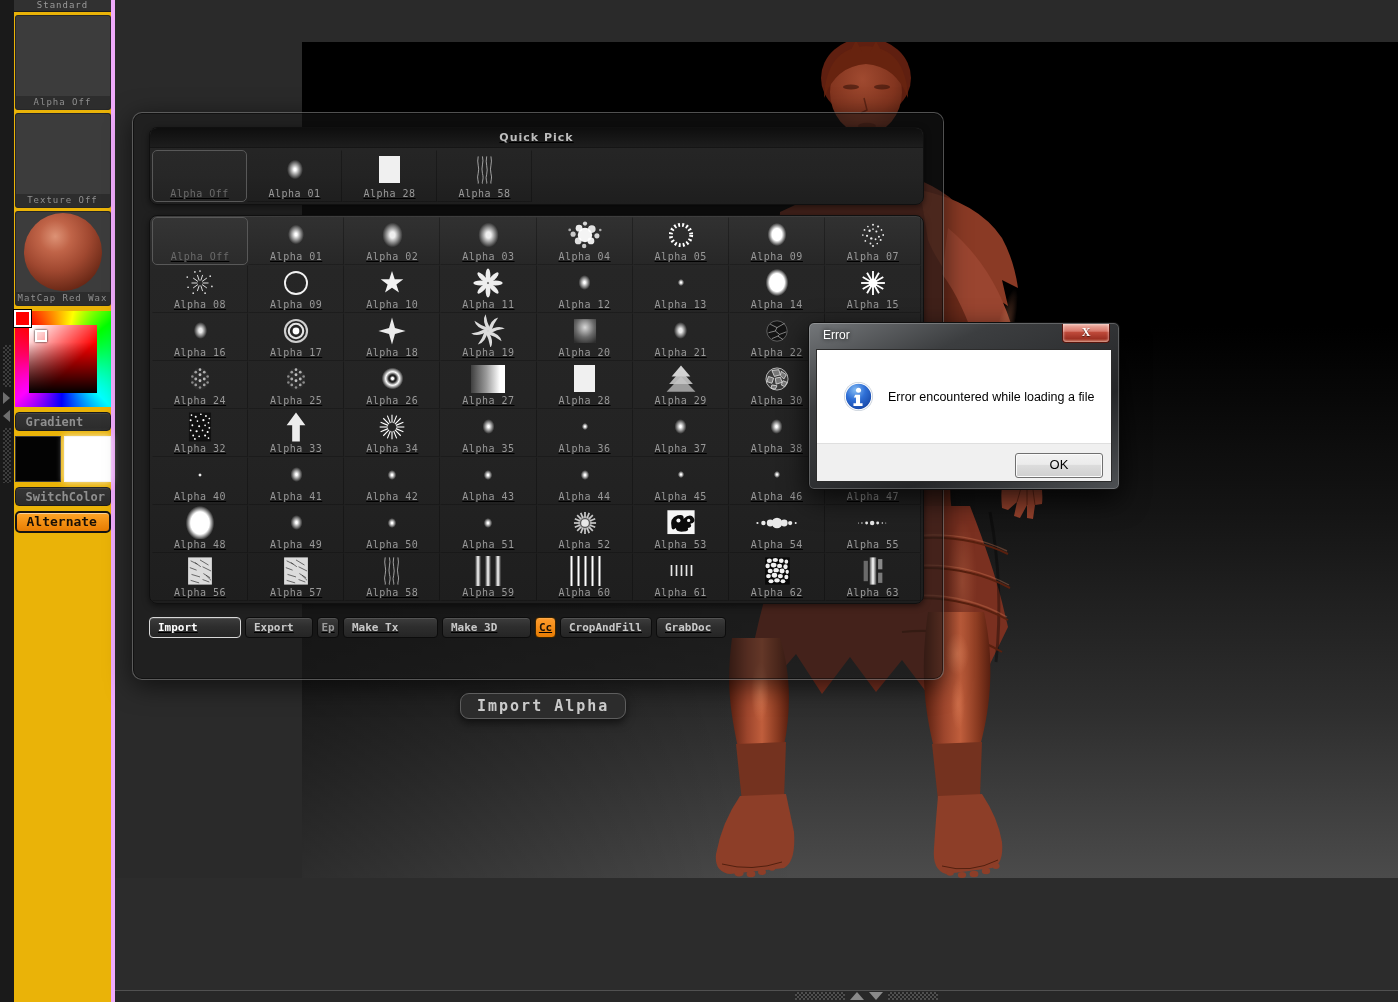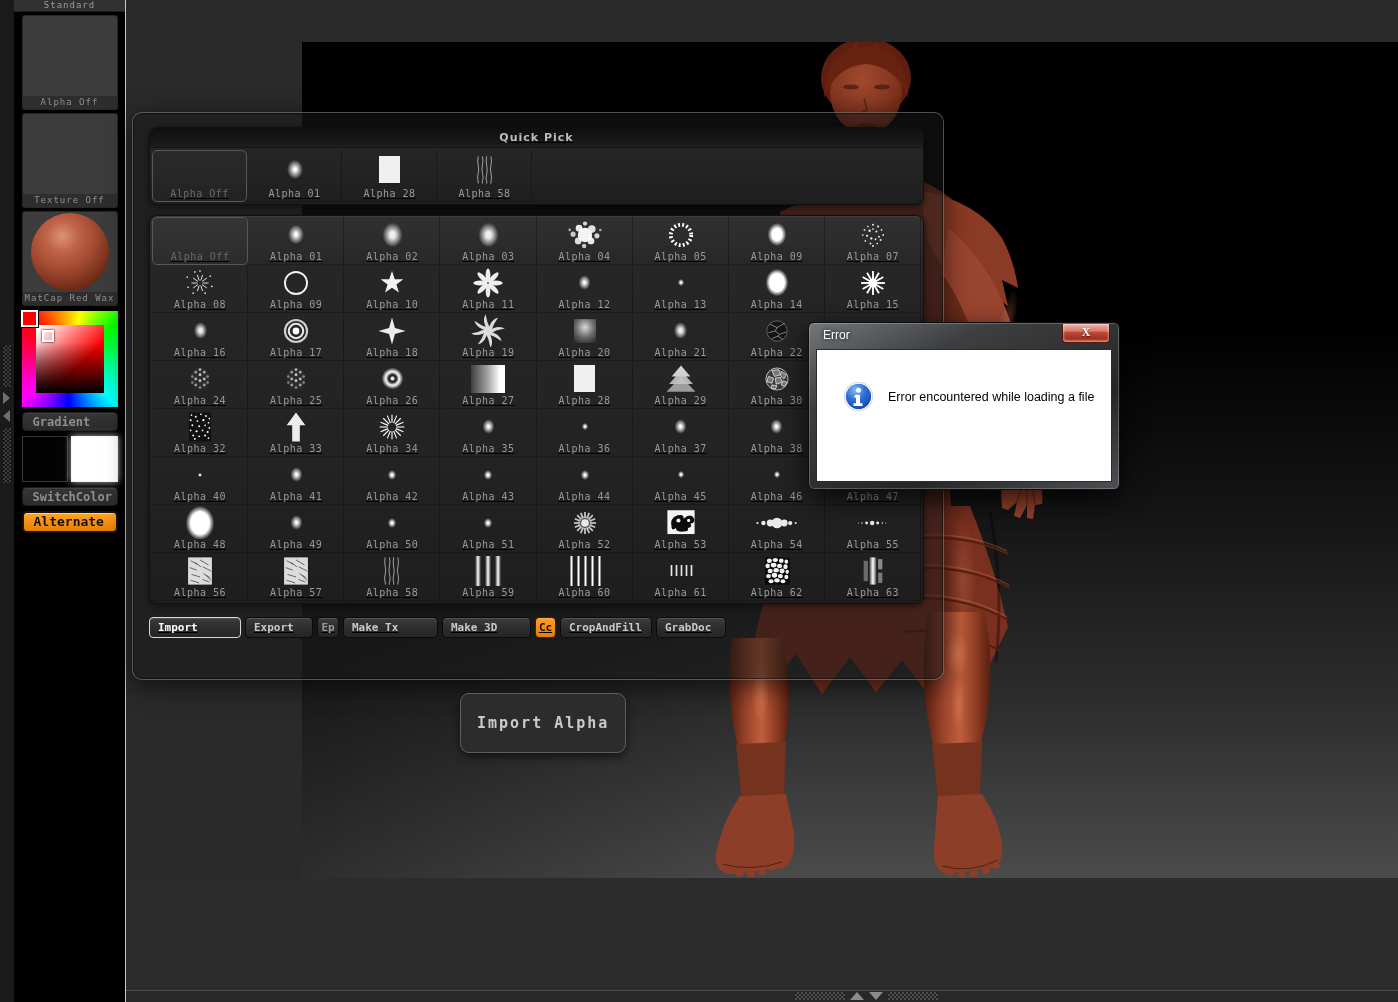--- a/index.html
+++ b/index.html
@@ -19,22 +19,22 @@
   .tri{width:0;height:0;border-left:7px solid transparent;border-right:7px solid transparent;}
   .tri.up{border-bottom:8px solid #8a8a8a;}
   .tri.down{border-top:8px solid #8a8a8a;}
   
   .leftedge{position:absolute;left:0;top:0;width:14px;height:1002px;background:#1a1a1a;z-index:3;}
   .dither{position:absolute;left:3px;width:8px;background:repeating-conic-gradient(#3d3d3d 0% 25%,#171717 0% 50%) 0 0/4px 4px;}
   .trayarrow{position:absolute;left:3px;width:0;height:0;border-top:6px solid transparent;border-bottom:6px solid transparent;}
   .trayarrow.r{border-left:7px solid #6e6e6e;}
   .trayarrow.l{border-right:7px solid #6e6e6e;}
   
-  .sidebar{position:absolute;left:14px;top:0;width:112px;height:1002px;background:#000000;z-index:3;
-           border-right:1px solid #f0abfc;box-sizing:border-box;}
+  .sidebar{position:absolute;left:14px;top:0;width:101px;height:1002px;background:#eab308;z-index:3;
+           border-right:4px solid #f0abfc;box-sizing:border-box;}
   .stdstrip{height:11px;line-height:10px;background:#313131;border-bottom:1px solid #1d1d1d;
             text-align:center;font-size:9px;color:#9a9a9a;overflow:hidden;letter-spacing:1px;}
   .tool{width:96px;margin:3px auto 0;}
   .tthumb{height:80px;background:#3c3c3c;border:1px solid #272727;border-bottom:none;position:relative;
           display:flex;align-items:center;justify-content:center;border-radius:3px 3px 0 0;}
   .tlabel{height:13px;line-height:13px;background:#2d2d2d;font-size:9px;color:#8f8f8f;text-align:center;
           border:1px solid #272727;border-top:none;letter-spacing:1px;border-radius:0 0 3px 3px;overflow:hidden;}
   .sphere{display:block;width:78px;height:78px;border-radius:50%;
     background:radial-gradient(circle at 40% 30%,#dd9275 0%,#c06448 22%,#a04830 48%,#682715 78%,#431307 100%);}
   .picker{width:96px;height:96px;margin:5px auto 0;position:relative;
@@ -81,21 +81,21 @@
   #palette-toolbar .pbtn:nth-child(1){width:92px;border-color:#d8d8d8;color:#fff;}
   #palette-toolbar .pbtn:nth-child(2){width:68px;}
   #palette-toolbar .pbtn:nth-child(3){width:22px;text-align:center;padding:0;color:#9a9a9a;}
   #palette-toolbar .pbtn:nth-child(4){width:95px;}
   #palette-toolbar .pbtn:nth-child(5){width:89px;}
   #palette-toolbar .pbtn:nth-child(6){width:21px;text-align:center;padding:0;
      background:linear-gradient(#ff9d2e,#e87c03);color:#1c1206;border-color:#3a2400;}
   #palette-toolbar .pbtn:nth-child(7){width:92px;}
   #palette-toolbar .pbtn:nth-child(8){width:70px;}
   
-  .tooltip{position:absolute;left:460px;top:693px;z-index:6;padding:20px 16px;background:rgba(44,44,44,.97);
+  .tooltip{position:absolute;left:460px;top:693px;z-index:6;padding:3px 16px;background:rgba(44,44,44,.97);
     border:1px solid #5e5e5e;border-radius:9px;color:#cacaca;font-size:15px;font-weight:bold;letter-spacing:2px;
     box-shadow:0 4px 9px rgba(0,0,0,.55);}
   
   .dlg{position:absolute;left:808px;top:322px;width:312px;height:168px;z-index:9;box-sizing:border-box;
     background:linear-gradient(155deg,#74777a,#3c3e40 28%,#252628 68%,#4d5053);
     border:1px solid #0e0e0e;border-radius:6px;
     box-shadow:0 9px 28px rgba(0,0,0,.75), inset 0 0 0 1px rgba(255,255,255,.22);}
   .dtitle{position:absolute;left:14px;top:5px;color:#fff;font-family:"Liberation Sans",sans-serif;font-size:12px;
     text-shadow:0 0 4px rgba(0,0,0,.9);}
   .dclose{position:absolute;right:9px;top:1px;width:46px;height:18px;cursor:default;
@@ -979,16 +979,19 @@
               </radialGradient>
             </defs>
             <circle cx="16" cy="16" r="15" fill="#c8d0da"></circle>
             <circle cx="16" cy="16" r="13.6" fill="url(#ig)" stroke="#fff" stroke-width="1.1"></circle>
             <circle cx="16" cy="9.6" r="2.6" fill="#fff"></circle>
             <path d="M12.6 14.2 h5 v8.8 h2.6 v2.8 h-9.4 v-2.8 h2.6 v-6 h-2.2 z" fill="#fff"></path>
           </svg>
         </span>
         <span class="dmsg">Error encountered while loading a file</span>
       </div>
+      <div class="dfoot">
+        <div class="okbtn">OK</div>
+      </div>
     </div>
   </div>
 
 </div>
 
 </body></html>

